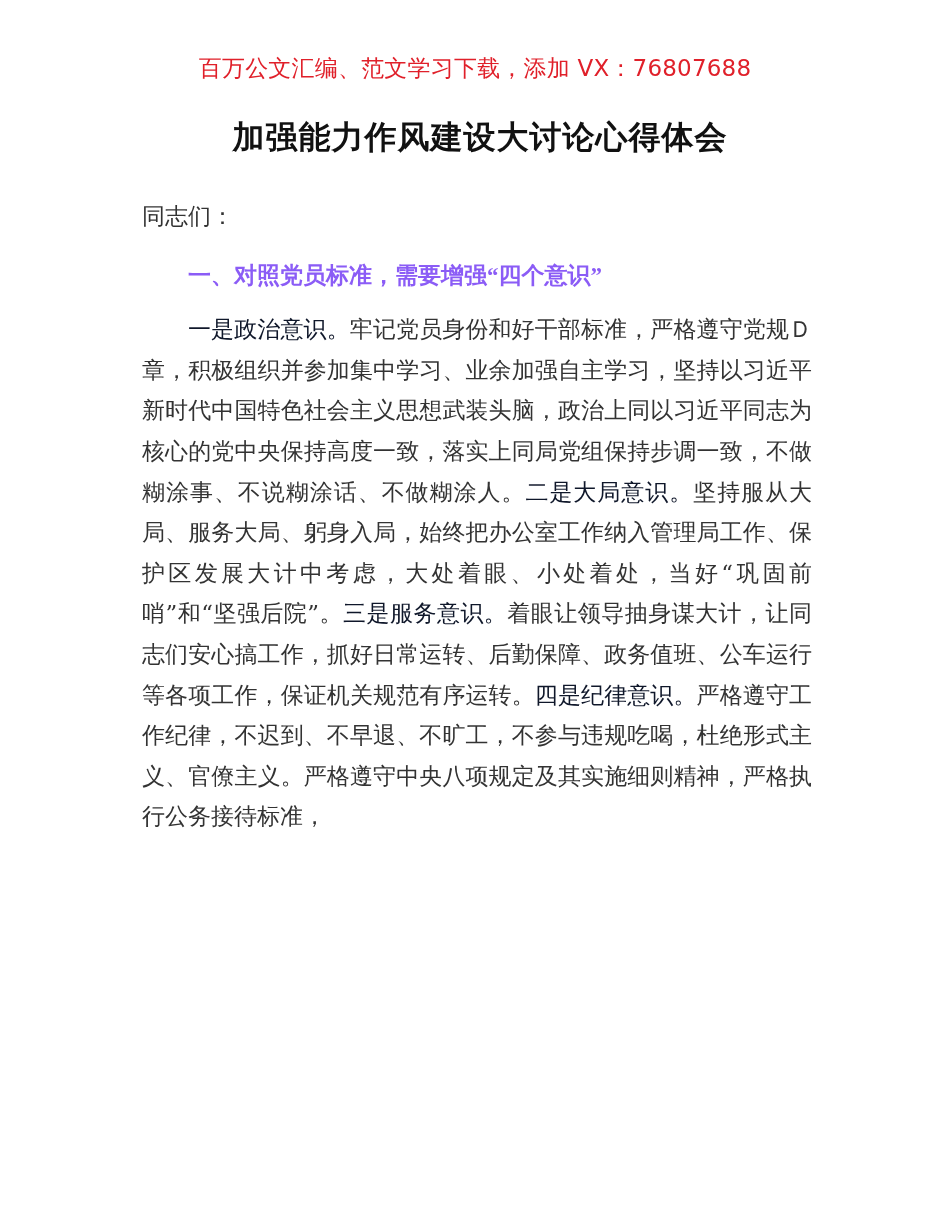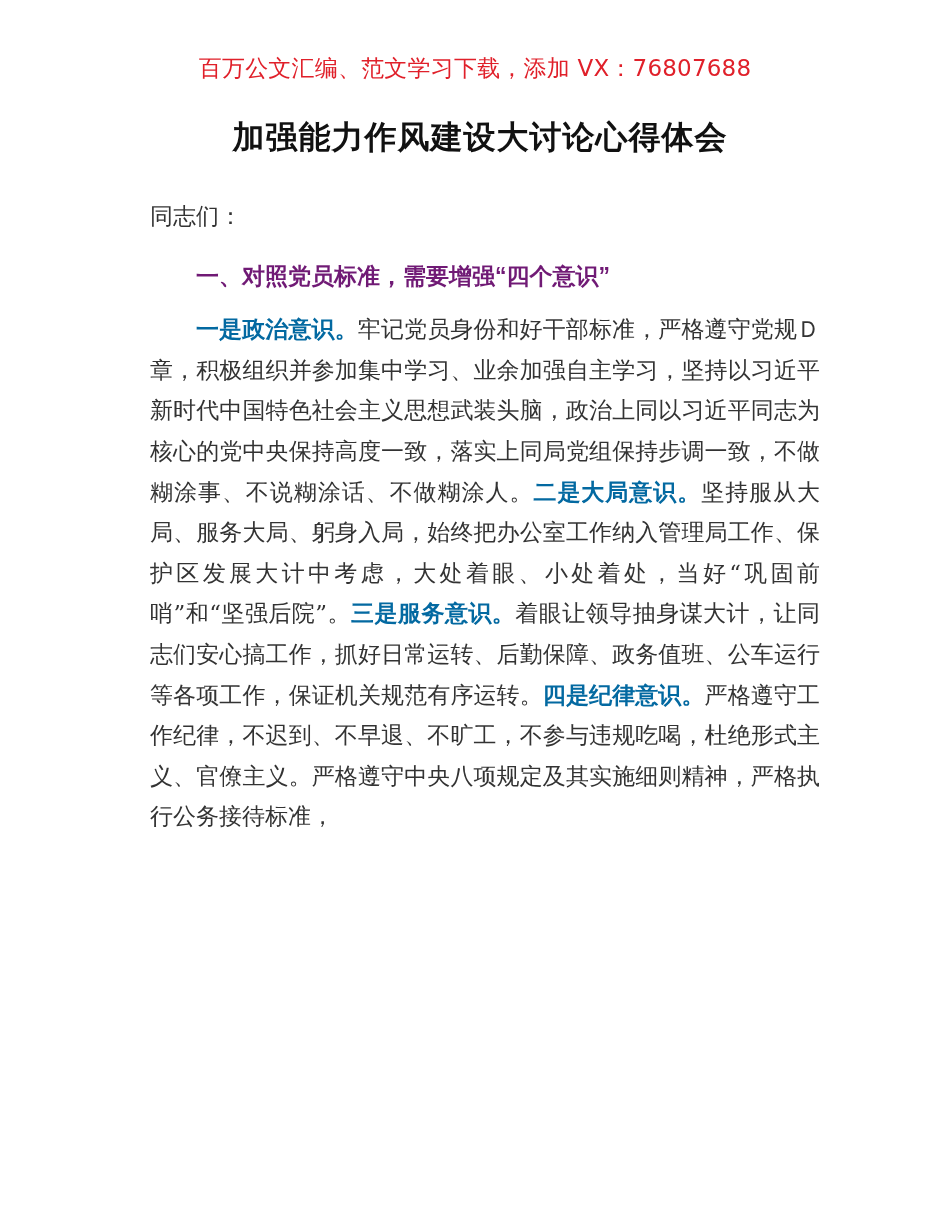--- a/index.html
+++ b/index.html
@@ -43,40 +43,39 @@
     .doc-body {
       position: absolute;
       top: 196px;
       left: 142px;
       width: 670px;
       font-size: 23px;
       line-height: 40.6px;
       text-align: justify;
       text-justify: inter-character;
       color: #333333;
-      margin-left: 8px;
     }
     .greeting {
       margin: 0 0 19px 0;
     }
     .para {
       margin: 0 0 13px 0;
       text-indent: 2em;
     }
     .section-heading {
       margin: 0 0 13px 0;
       text-indent: 2em;
       font-weight: bold;
-      font-family: Liberation Sans, sans-serif;
-      color: #701a75;
+      font-family: Liberation Serif, serif;
+      color: #8b5cf6;
     }
     .lead {
-      font-weight: bold;
+      font-weight: normal;
       font-family: "DejaVu Sans", "Liberation Sans", sans-serif;
-      color: #0369a1;
+      color: #0f172a;
     }
   </style>
 </head>
 <body>
 
 <div class="header-banner">百万公文汇编、范文学习下载，添加 VX：76807688</div>
 
 <h1 class="doc-title" style="margin:5px;">加强能力作风建设大讨论心得体会</h1>
 
 <div class="doc-body">

